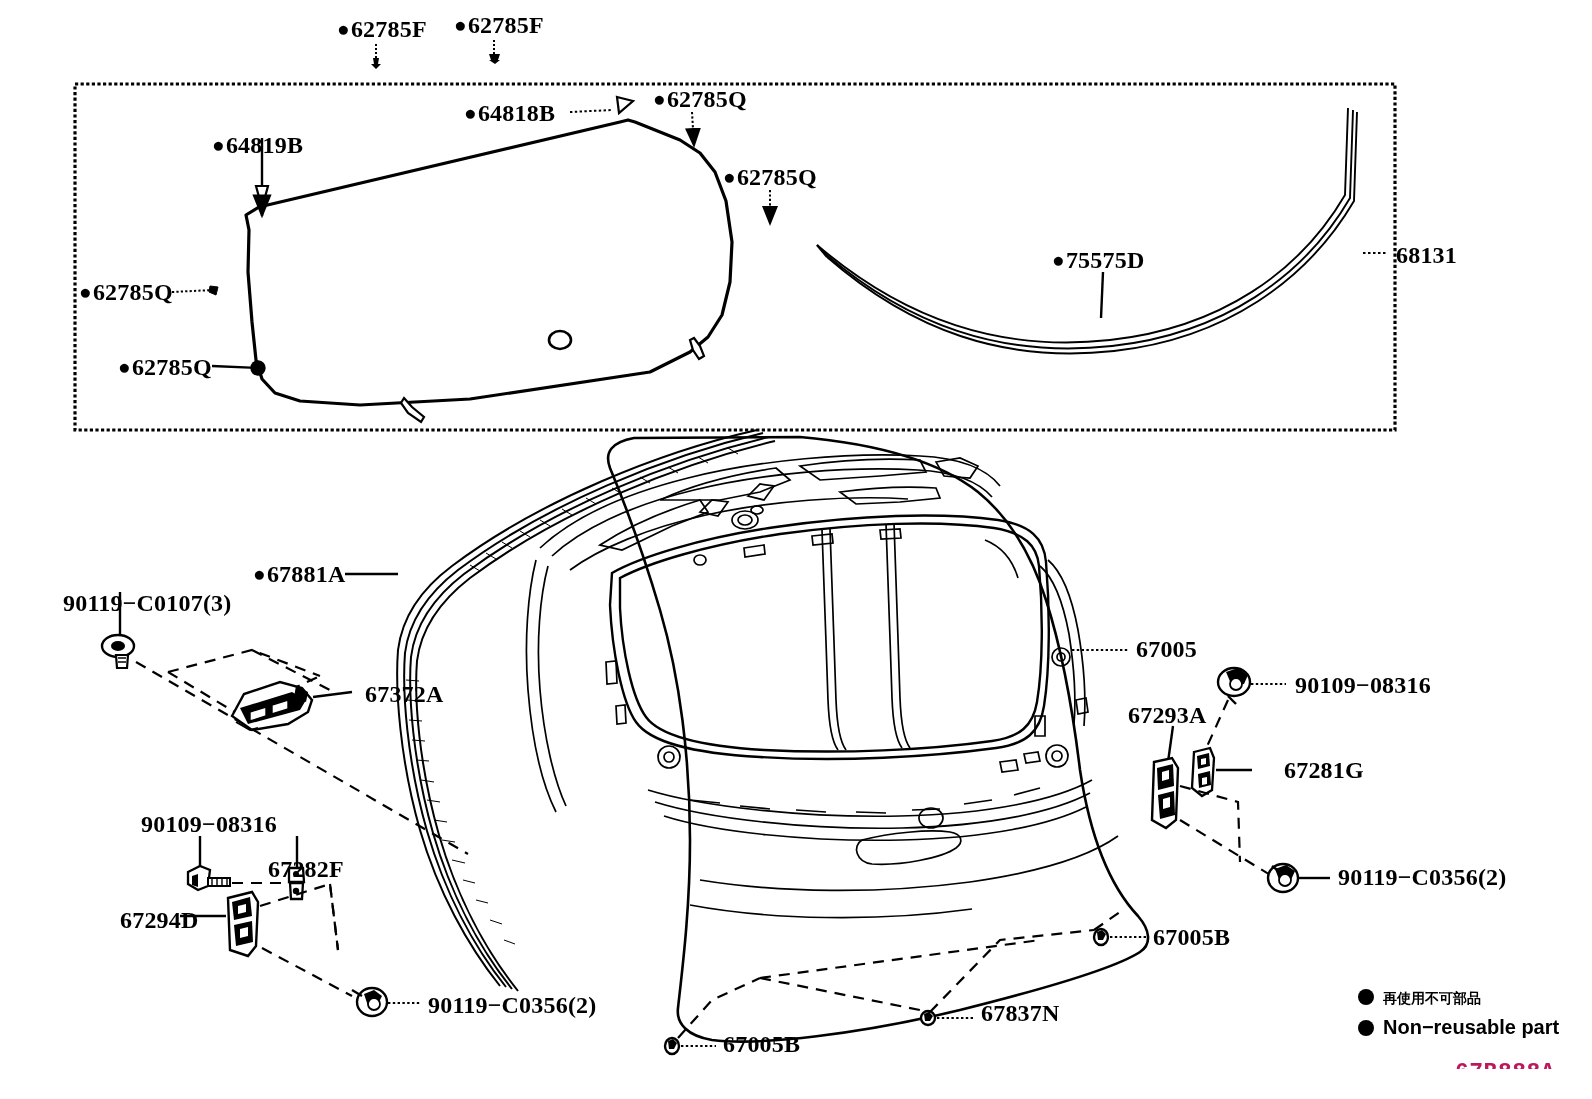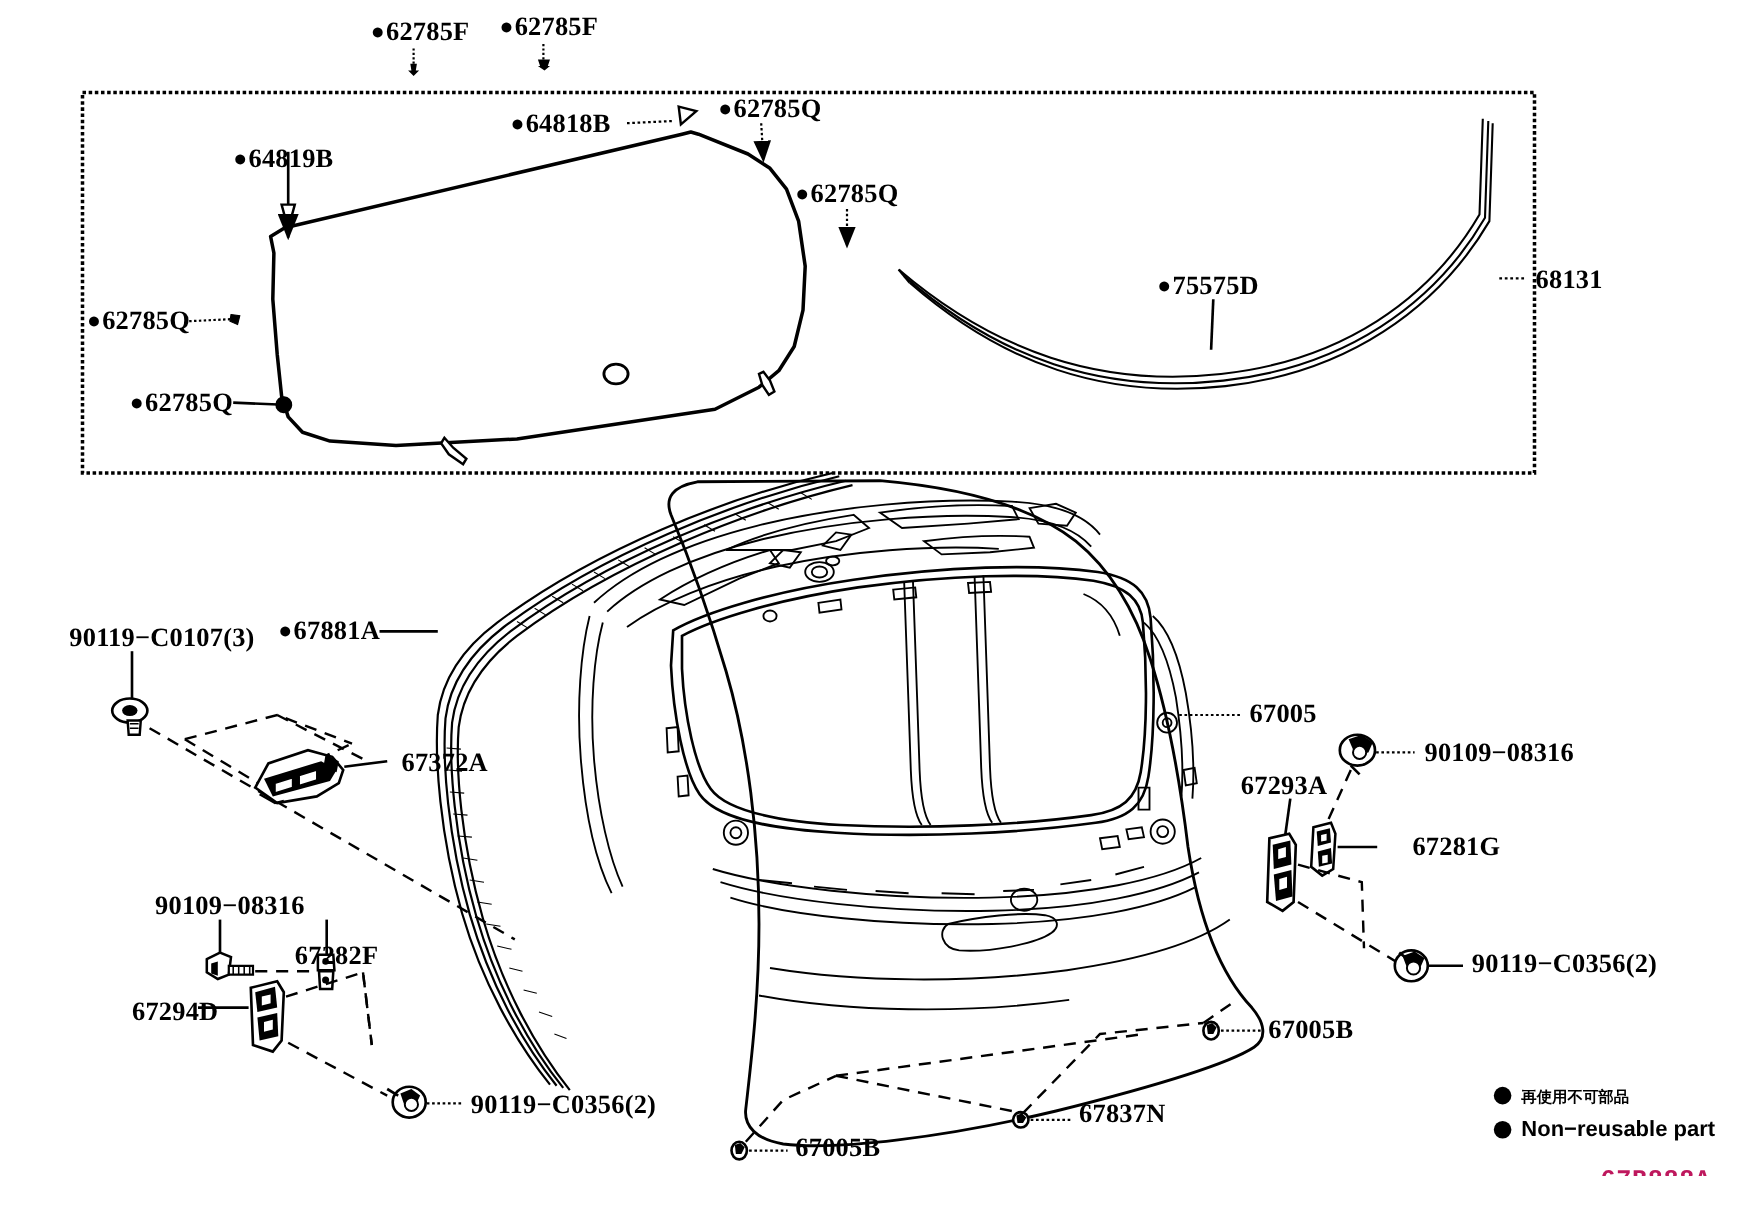--- a/index.html
+++ b/index.html
@@ -395,21 +395,21 @@
   <div class="lbl nr" style="left:454px; top:13px;">62785F</div>
   <div class="lbl nr" style="left:212px; top:120px;margin-top:13px;">64819B</div>
   <div class="lbl nr" style="left:464px; top:101px;">64818B</div>
   <div class="lbl nr" style="left:653px; top:87px;">62785Q</div>
   <div class="lbl nr" style="left:723px; top:165px;">62785Q</div>
   <div class="lbl nr" style="left:79px;  top:280px;">62785Q</div>
   <div class="lbl nr" style="left:118px; top:355px;">62785Q</div>
   <div class="lbl nr" style="left:1052px;top:248px;">75575D</div>
   <div class="lbl" style="left:1396px;top:243px;text-align:right;">68131</div>
 
-  <div class="lbl" style="left:63px;  top:568px;font-family:Liberation Serif, serif;">90119−C0107(3)</div>
+  <div class="lbl" style="left:63px;  top:591px;font-family:Liberation Serif, serif;">90119−C0107(3)</div>
   <div class="lbl nr" style="left:253px; top:562px;">67881A</div>
   <div class="lbl" style="left:365px; top:682px;">67372A</div>
   <div class="lbl" style="left:1136px;top:637px;text-align:right;">67005</div>
   <div class="lbl" style="left:1295px;top:673px;">90109−08316</div>
   <div class="lbl" style="left:1128px;top:703px;">67293A</div>
   <div class="lbl" style="left:1284px;top:758px;">67281G</div>
   <div class="lbl" style="left:1338px;top:865px;">90119−C0356(2)</div>
   <div class="lbl" style="left:141px; top:812px;">90109−08316</div>
   <div class="lbl" style="left:268px; top:812px;margin-top:45px;">67282F</div>
   <div class="lbl" style="left:120px; top:908px;">67294D</div>

